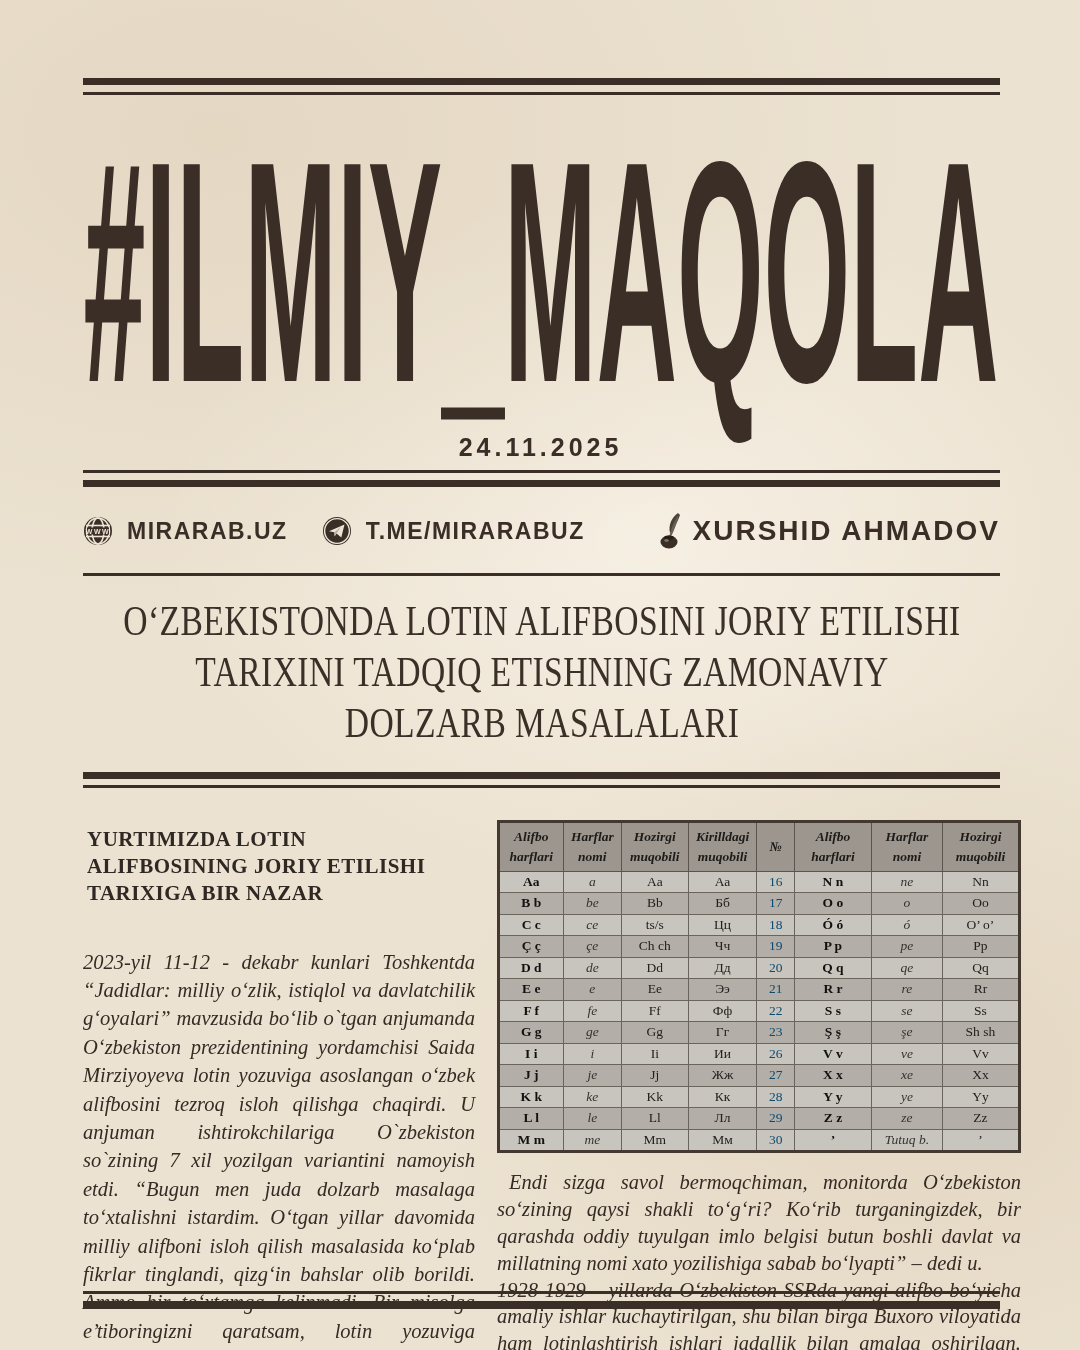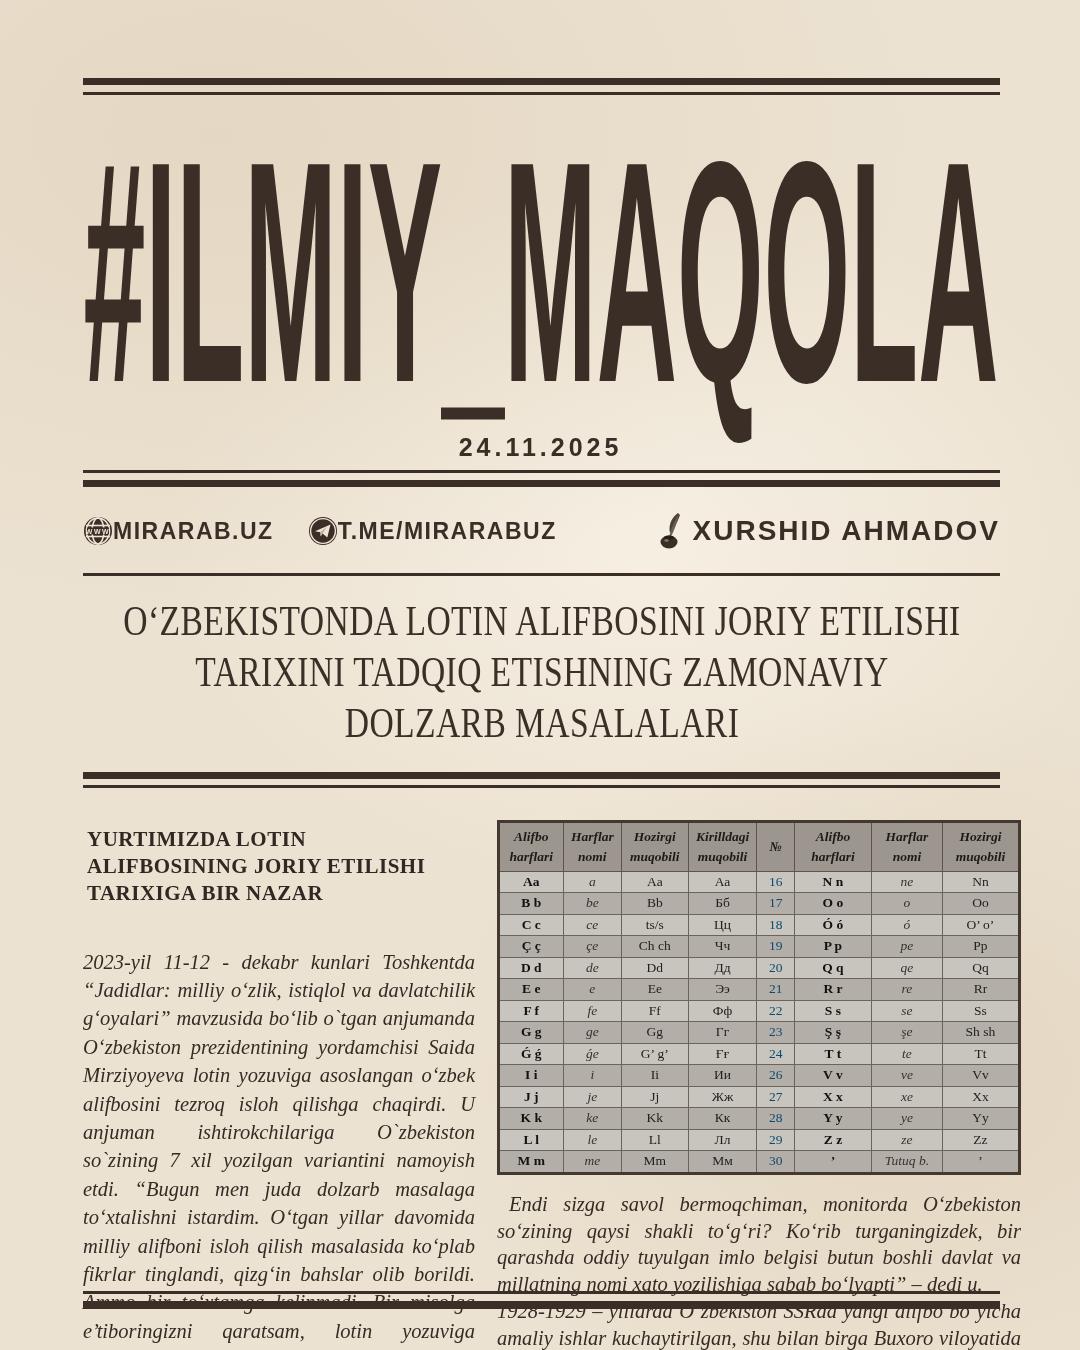--- a/index.html
+++ b/index.html
@@ -23,21 +23,21 @@
   .masthead svg{overflow:visible;display:block;}
   .masthead text{fill:#3a2e27;font-family:"Liberation Sans",sans-serif;font-weight:bold;}
 
   .date-row{text-align:center;margin-top:-10px;padding-right:2px;
     font-family:"Liberation Sans",sans-serif;font-weight:bold;font-size:25px;letter-spacing:4px;color:#3a2e27;}
   .rules-under-date{margin-top:8px;}
   .rules-under-date .rule-thick{margin-top:7px;}
 
   .header-strip{display:flex;align-items:center;margin-top:24px;margin-bottom:22px;
     font-family:"Liberation Sans",sans-serif;font-weight:bold;color:#3a2e27;}
-  .contact{display:flex;align-items:center;gap:0;font-size:23px;letter-spacing:1.5px;}
+  .contact{display:flex;align-items:center;gap:14px;font-size:23px;letter-spacing:1.5px;}
   .contact + .contact{margin-left:34px;}
   .author{display:flex;align-items:center;gap:1px;font-size:28px;letter-spacing:2px;margin-left:auto;}
   .cicon{width:30px;height:30px;flex:0 0 auto;}
   .qicon{width:34px;height:40px;flex:0 0 auto;}
 
   .headline-wrap{margin-top:20px;}
   .headline{width:1146px;margin-left:-114px;transform:scaleX(0.80);transform-origin:center top;
     text-align:center;color:#3b3028;font-family:"Liberation Serif",serif;font-weight:500;
     font-size:42px;line-height:1.22;letter-spacing:.5px;}
   .headline .hl{display:block;}
@@ -252,30 +252,20 @@
                   <td class="c0">G g</td>
                   <td class="c1">ge</td>
                   <td class="c2">Gg</td>
                   <td class="c3">Гг</td>
                   <td class="c4">23</td>
                   <td class="c5">Ş ş</td>
                   <td class="c6">şe</td>
                   <td class="c7">Sh sh</td>
                 </tr>
                 <tr>
-                  <td class="c0">Ǵ ǵ</td>
-                  <td class="c1">ǵe</td>
-                  <td class="c2">G’ g’</td>
-                  <td class="c3">Ғғ</td>
-                  <td class="c4">24</td>
-                  <td class="c5">T t</td>
-                  <td class="c6">te</td>
-                  <td class="c7">Tt</td>
-                </tr>
-                <tr>
                   <td class="c0">I i</td>
                   <td class="c1">i</td>
                   <td class="c2">Ii</td>
                   <td class="c3">Ии</td>
                   <td class="c4">26</td>
                   <td class="c5">V v</td>
                   <td class="c6">ve</td>
                   <td class="c7">Vv</td>
                 </tr>
                 <tr>

